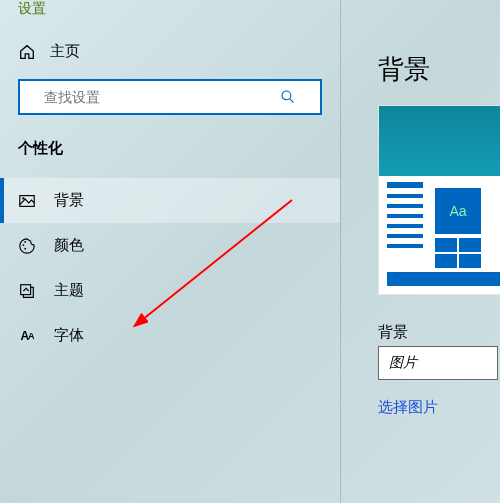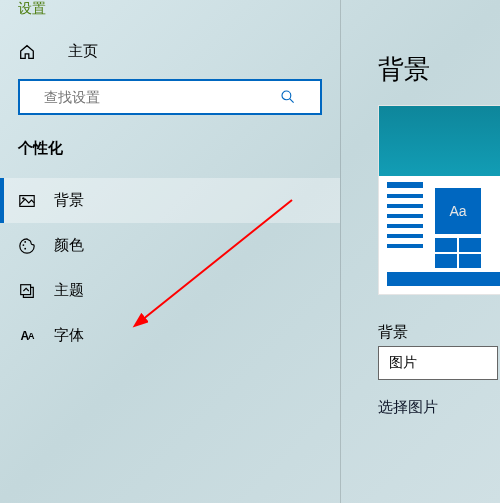--- a/index.html
+++ b/index.html
@@ -1,46 +1,46 @@
 <!DOCTYPE html>
 <html><head>
   <meta charset="utf-8">
   <style>
     * { margin: 0; padding: 0; box-sizing: border-box; font-family: "Microsoft YaHei", "Segoe UI", sans-serif; }
     body { width: 500px; height: 503px; overflow: hidden; background: linear-gradient(135deg, #d8e8ec 0%, #c4d8dc 50%, #d0e0e4 100%); position: relative; }
     .sidebar { width: 340px; height: 100%; padding-top: 0; position: relative; }
     .truncated-title { padding: 0 0 14px 18px; font-size: 14px; color: #4d7c0f; }
     .home-row { display: flex; align-items: center; padding: 10px 18px; cursor: pointer; }
-    .home-row span.label { margin-left: 32px; font-size: 15px; color: #000; }
+    .home-row span.label { margin-left: 14px; font-size: 15px; color: #000; }
     .search-box { margin: 8px 18px 18px 18px; border: 2px solid #0067c0; background: #fff; height: 36px; display: flex; align-items: center; padding: 0 24px; }
     .search-box input { flex: 1; border: none; outline: none; font-size: 14px; color: #555; background: transparent; }
     .search-box .sicon svg { display: block; }
     .section-header { padding: 6px 18px 20px 18px; font-size: 15px; font-weight: 700; color: #000; }
     .nav-item { display: flex; align-items: center; padding: 13px 18px; cursor: pointer; position: relative; }
     .nav-item.selected::before { content: ""; position: absolute; left: 0; top: 0; bottom: 0; width: 4px; background: #0067c0; }
     .nav-item.selected { background: rgba(255,255,255,0.35); }
     .nav-item .label { margin-left: 18px; font-size: 15px; color: #000; }
     .icon-slot { width: 18px; height: 18px; display: flex; align-items: center; justify-content: center; color: #000; }
     .font-icon { font-size: 12px; font-weight: 600; letter-spacing: -1px; }
     .divider-right { position: absolute; top: 0; bottom: 0; left: 340px; width: 1px; background: rgba(0,0,0,0.15); }
     .content { position: absolute; left: 360px; top: 0; right: 0; }
     .content-title { padding: 52px 0 18px 18px; font-size: 26px; font-weight: 400; color: #000; }
     .preview-box { margin-left: 18px; background: #fff; border: 1px solid rgba(0,0,0,0.1); width: 130px; height: 190px; overflow: hidden; position: relative; }
     .preview-sky { position: absolute; top: 0; left: 0; right: 0; height: 70px; background: linear-gradient(180deg,#0e869b,#129db5); }
     .preview-wall { position: absolute; top: 70px; left: 0; right: 0; bottom: 0; background: #fff; }
     .preview-left { position: absolute; top: 82px; left: 0; width: 48px; height: 78px; }
     .preview-left .bar { height: 4px; background: #0067c0; margin: 6px 4px 0 8px; }
     .preview-left::before { content:""; position:absolute; top:-6px; left:8px; right:4px; height:6px; background:#0067c0;}
-    .preview-tile { position:absolute; top:82px; left:56px; width:46px; height:46px; background:#0067c0; color:#e5e5e5; font-size:14px; display:flex; align-items:center; justify-content:center; }
+    .preview-tile { position:absolute; top:82px; left:56px; width:46px; height:46px; background:#0067c0; color:#86efac; font-size:14px; display:flex; align-items:center; justify-content:center; }
     .preview-tiles2 { position:absolute; top:132px; left:56px; width:46px; height:30px; display:grid; grid-template-columns:1fr 1fr; grid-template-rows:1fr 1fr; gap:2px; }
     .preview-tiles2 div { background:#0067c0; }
     .preview-long { position:absolute; top:166px; left:8px; right:6px; height:14px; background:#0067c0; }
     .sub-label { margin: 28px 0 4px 18px; font-size: 15px; color: #000; }
-    .dropdown { margin: 4px 0 0 18px; border: 1px solid #666; background: #fff; height: 34px; width: 120px; display: flex; align-items: center; padding: 0 10px; font-size: 14px; color: #000; }
-    .sel-label { margin: 18px 0 0 18px; font-size: 15px; color: #0f172a; }
+    .dropdown { margin: 4px 0 0 18px; border: 1px solid #666; background: #fff; height: 34px; width: 120px; display: flex; align-items: center; padding: 0 10px; font-size: 14px; color: #000; font-style: italic; }
+    .sel-label { margin: 18px 0 0 18px; font-size: 15px; color: #1d4ed8; }
     .arrow { position:absolute; left:132px; top:190px; width:170px; height:150px; pointer-events:none; }
   </style>
 </head>
 <body>
 
 <div class="sidebar">
   <div class="truncated-title">设置</div>
 
   <div class="home-row">
     <span class="icon-slot">

